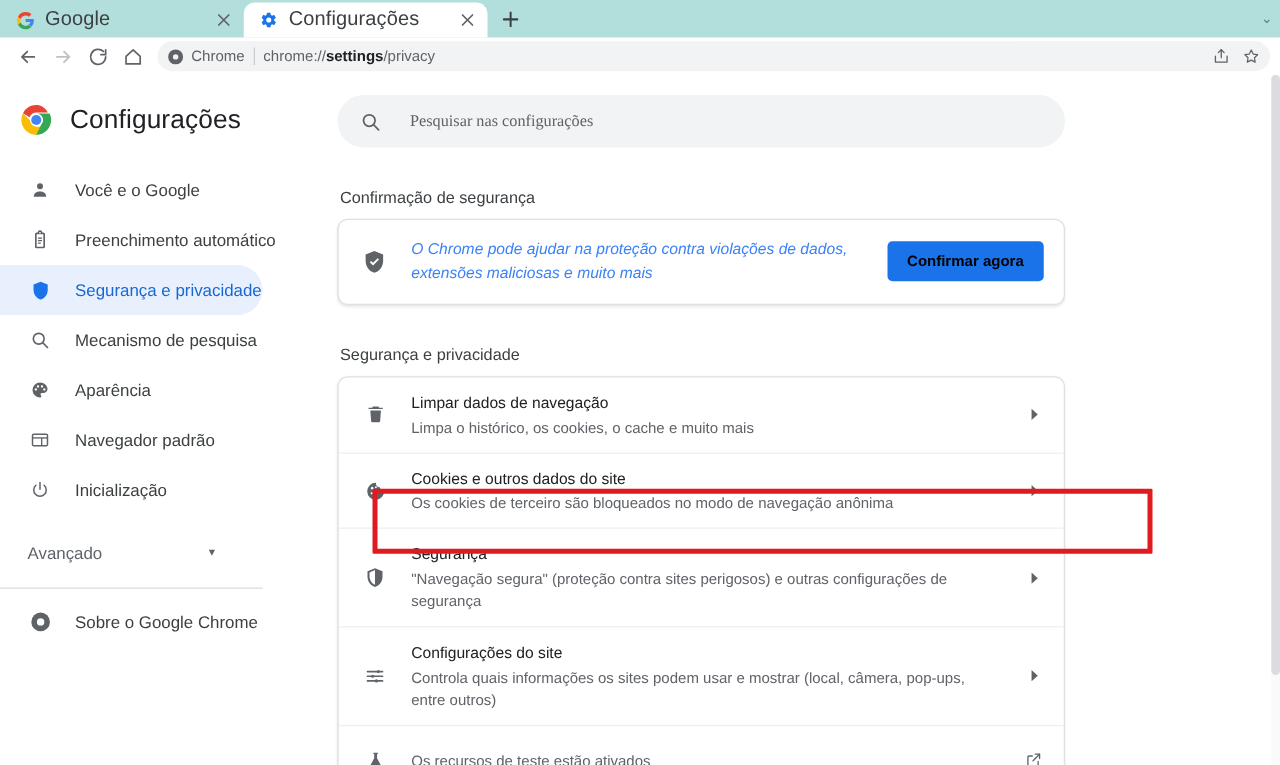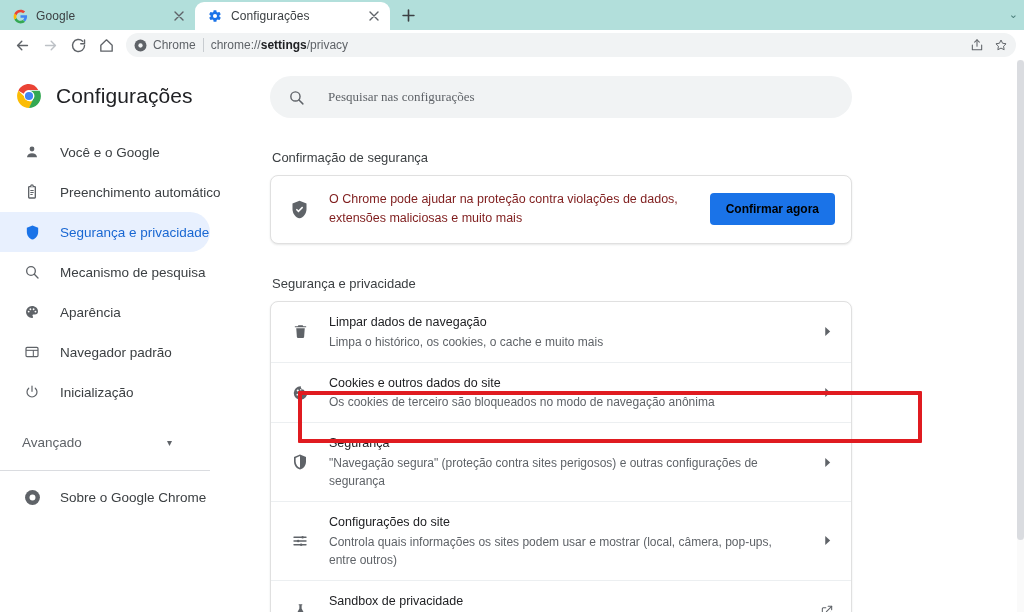--- a/index.html
+++ b/index.html
@@ -40,21 +40,21 @@
   .tab-favicon {
     width: 16px; height: 16px;
     flex: 0 0 16px;
     display: flex; align-items: center; justify-content: center;
   }
   .tab-title {
     flex: 1 1 auto;
     white-space: nowrap;
     overflow: hidden;
     text-overflow: ellipsis;
-    font-size: 12px;
+    font-size: 16px;
     letter-spacing: .1px;
   }
   .tab-close {
     width: 16px; height: 16px;
     flex: 0 0 16px;
     display: flex; align-items: center; justify-content: center;
     color: #5f6368;
     border-radius: 50%;
     cursor: pointer;
   }
@@ -275,23 +275,24 @@
   .safety-row {
     display: flex;
     align-items: center;
     padding: 14px 16px 14px 18px;
     gap: 18px;
   }
   .safety-icon { flex: 0 0 22px; color: #5f6368; display:flex; }
   .safety-text {
     flex: 1 1 auto;
     font-size: 12.5px;
-    color: #7f1d1d;
+    color: #3b82f6;
     line-height: 1.55;
     max-width: 400px;
+    font-style: italic;
   }
   .btn-primary {
     flex: 0 0 auto;
     background: #1a73e8;
     color: #000000;
     font-size: 12px;
     font-weight: 700;
     border: none;
     border-radius: 4px;
     padding: 9px 16px;
@@ -681,21 +682,20 @@
         </span>
       </div>
 
       <div class="list-row">
         <span class="row-icon">
           <svg width="17" height="17" viewBox="0 0 24 24" fill="currentColor">
               <path d="M9.5 3h5v1.6h-.9v4.6l4.9 9.2A1.6 1.6 0 0 1 17 21H7a1.6 1.6 0 0 1-1.5-2.6l4.9-9.2V4.6h-.9z"></path>
             </svg>
         </span>
         <span class="row-body">
-          <span class="row-title" style="display:block;">Sandbox de privacidade</span>
           <span class="row-sub" style="display:block;">Os recursos de teste estão ativados</span>
         </span>
         <span class="row-ext">
           <svg width="14" height="14" viewBox="0 0 24 24" fill="none" stroke="currentColor" stroke-width="1.8" stroke-linecap="round" stroke-linejoin="round">
               <path d="M14 4h6v6"></path>
               <path d="M20 4 11 13"></path>
               <path d="M18 14v5a1.5 1.5 0 0 1-1.5 1.5h-11A1.5 1.5 0 0 1 4 19V8a1.5 1.5 0 0 1 1.5-1.5H10"></path>
             </svg>
         </span>
       </div>

